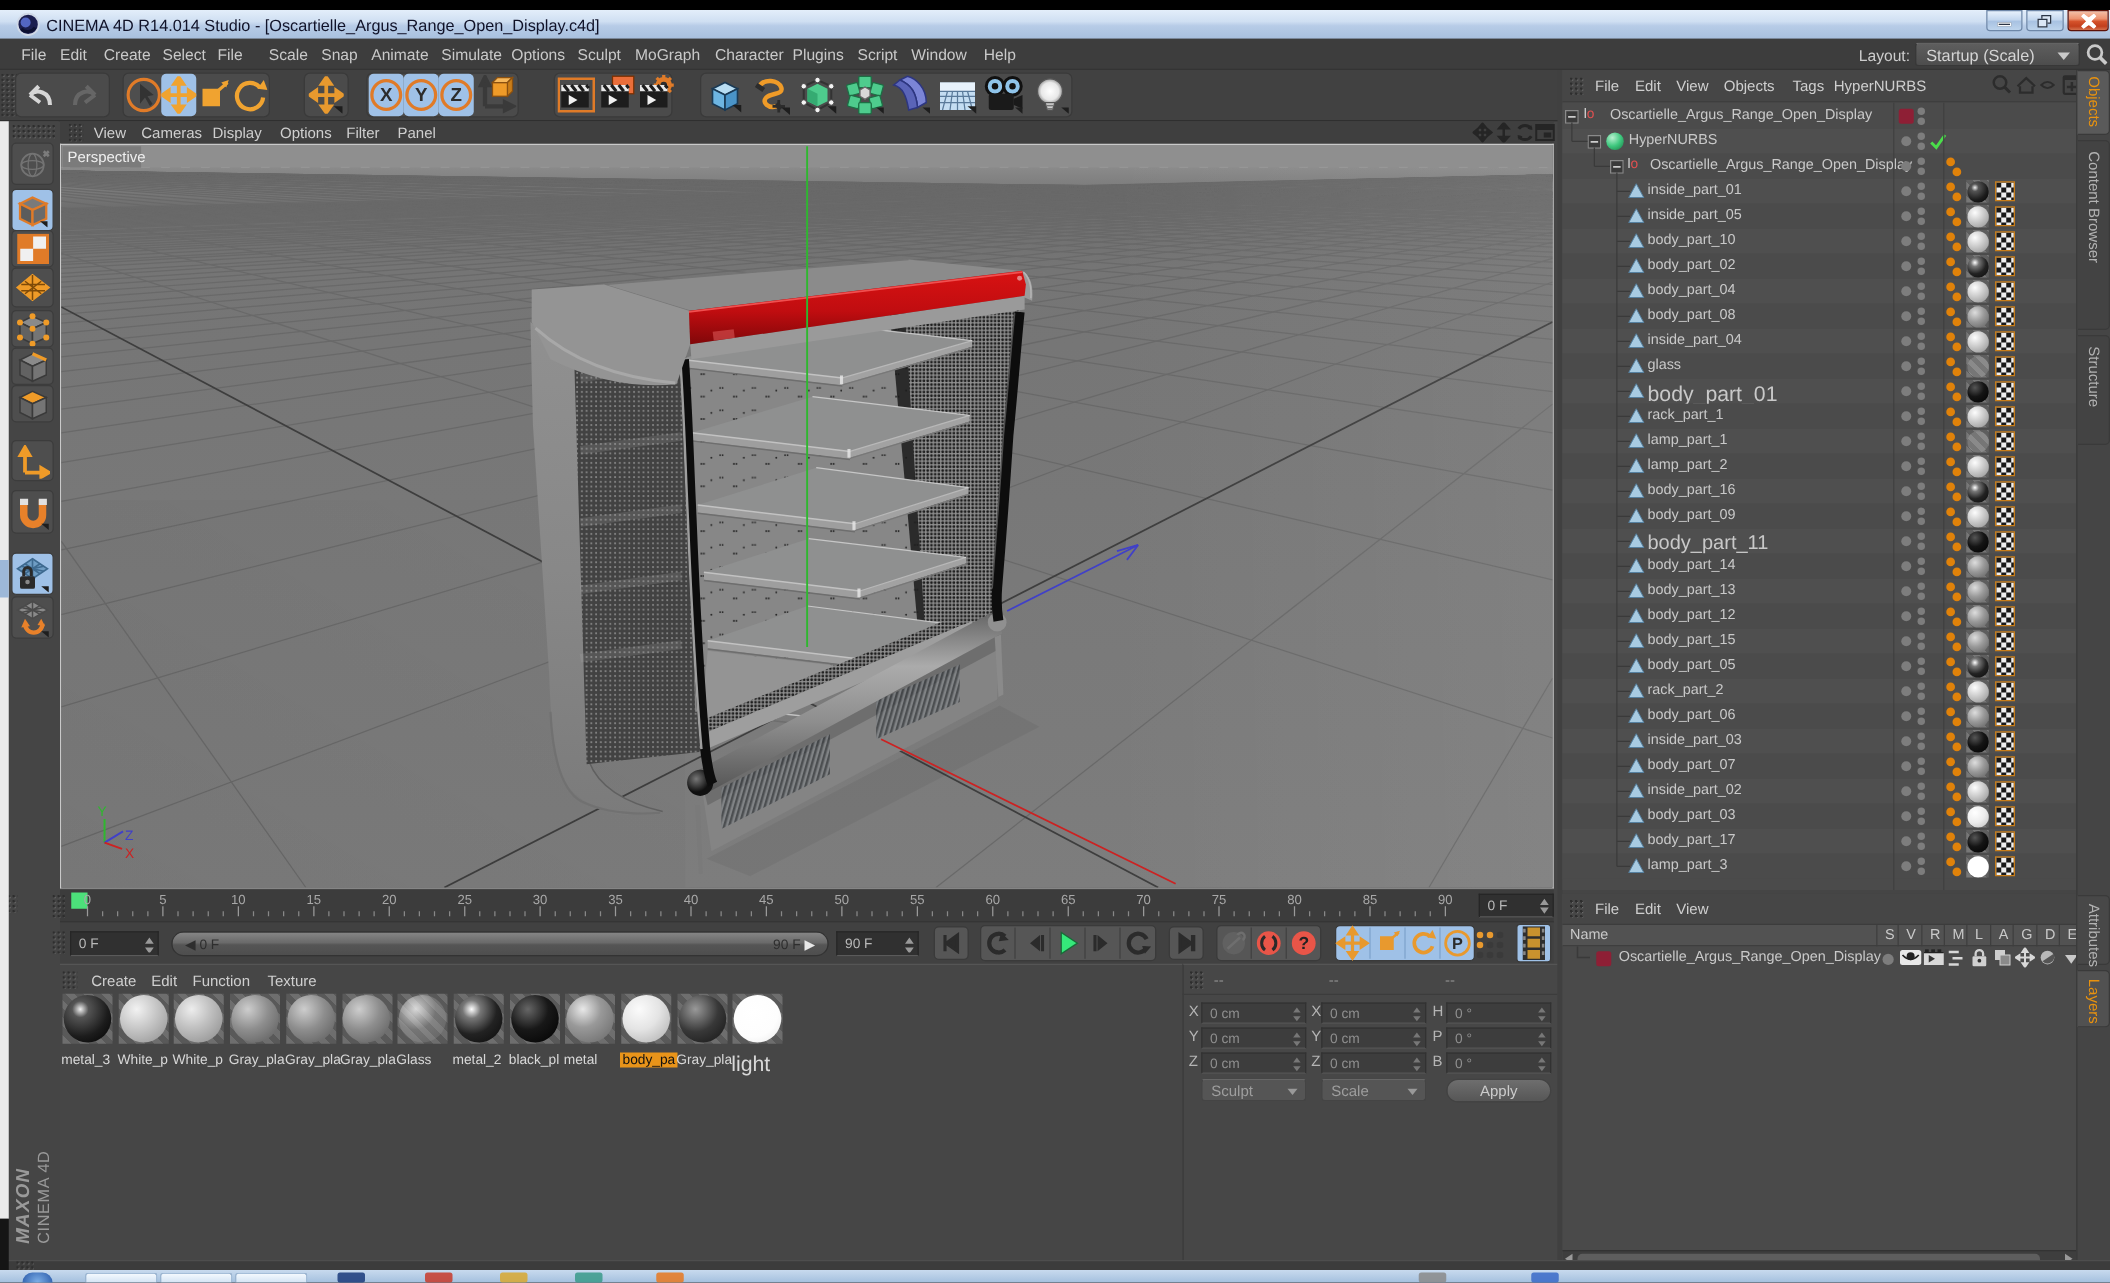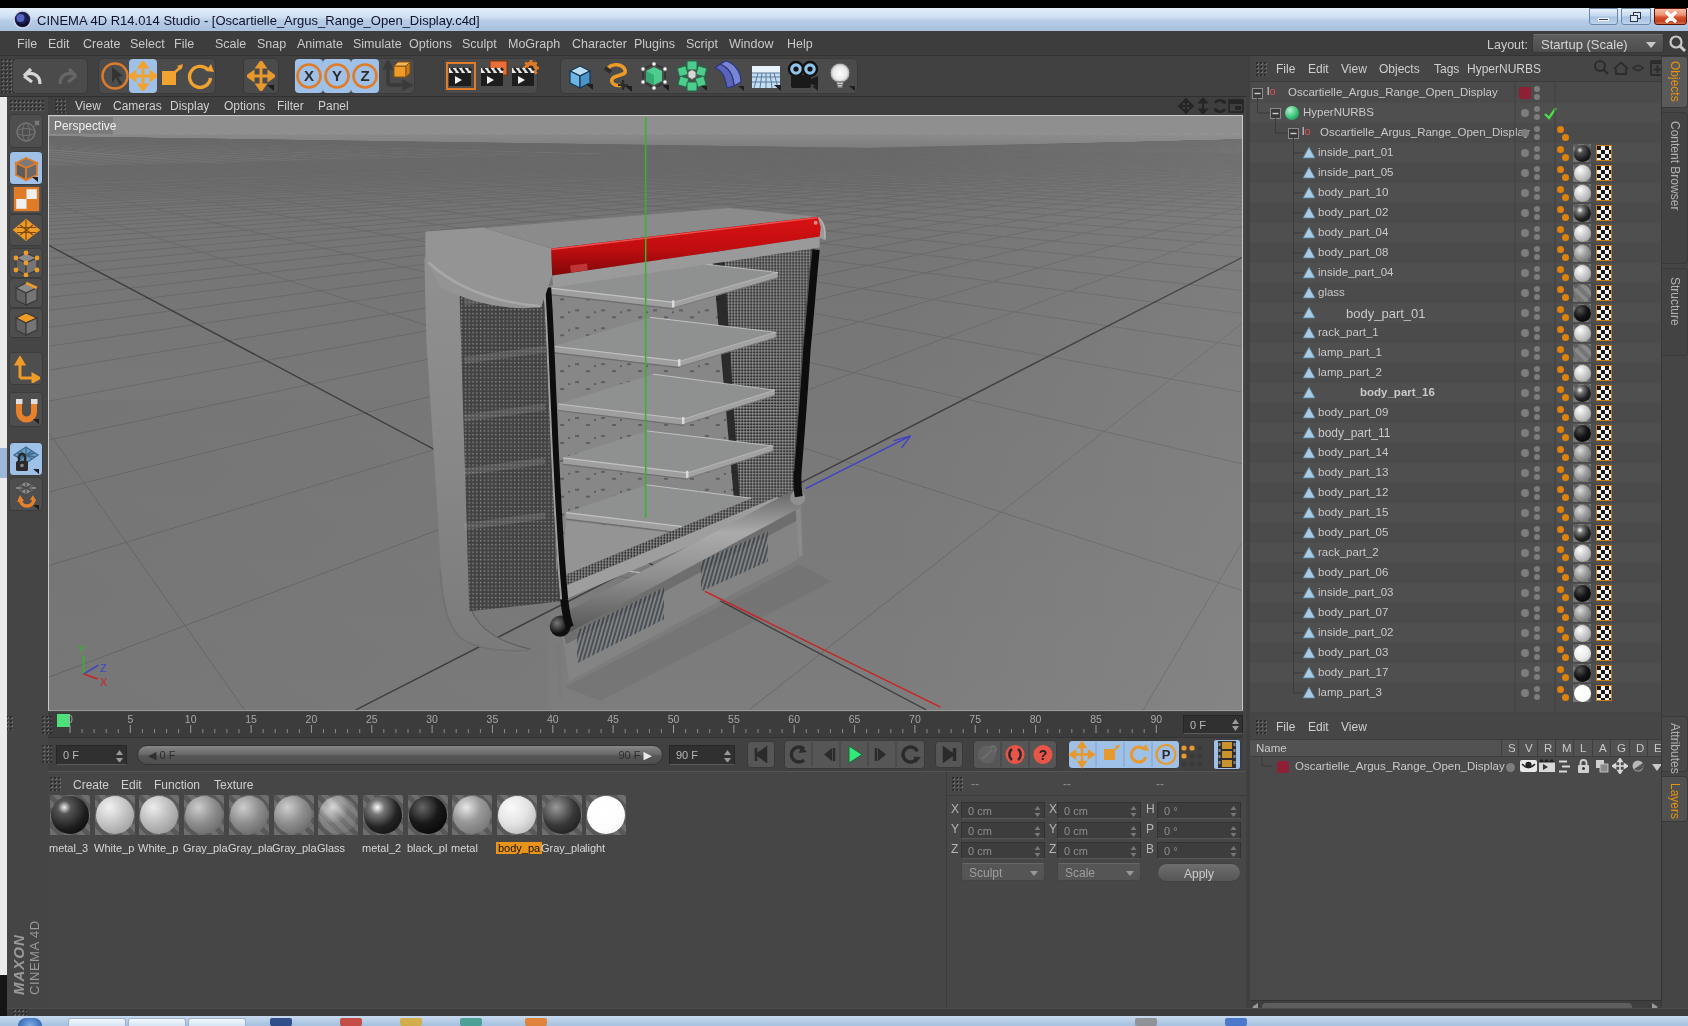--- a/index.html
+++ b/index.html
@@ -952,21 +952,21 @@
 <div class="abs" style="left:453px;top:796px;width:38px;height:38px;border-radius:50%;background:radial-gradient(circle at 35% 30%, #e8e8e8 0%, #999 40%, #666 100%);"></div>
 <div class="txt" style="left:451px;top:842px;font-size:11px;color:#d8d8d8;">metal</div>
 <div class="abs" style="left:497px;top:795px;width:40px;height:40px;background:repeating-linear-gradient(45deg, #6e6e6e 0 5px, #595959 5px 10px);"></div>
 <div class="abs" style="left:498px;top:796px;width:38px;height:38px;border-radius:50%;background:radial-gradient(circle at 35% 30%, #fbfbfb 0%, #e4e4e4 45%, #aaa 100%);"></div>
 <div class="txt" style="left:496px;top:842px;font-size:11px;color:#111;background:#e8941a;padding:0 2px;">body_pa</div>
 <div class="abs" style="left:542px;top:795px;width:40px;height:40px;background:repeating-linear-gradient(45deg, #6e6e6e 0 5px, #595959 5px 10px);"></div>
 <div class="abs" style="left:543px;top:796px;width:38px;height:38px;border-radius:50%;background:radial-gradient(circle at 35% 30%, #999 0%, #383838 50%, #141414 100%);"></div>
 <div class="txt" style="left:541px;top:842px;font-size:11px;color:#d8d8d8;">Gray_pla</div>
 <div class="abs" style="left:586px;top:795px;width:40px;height:40px;background:repeating-linear-gradient(45deg, #6e6e6e 0 5px, #595959 5px 10px);"></div>
 <div class="abs" style="left:587px;top:796px;width:38px;height:38px;border-radius:50%;background:radial-gradient(circle at 40% 35%, #ffffff 0%, #fdfdfd 60%, #e8e8e8 100%);"></div>
-<div class="txt" style="left:585px;top:842px;font-size:11px;color:#d8d8d8;text-align:center;">light</div>
+<div class="txt" style="left:585px;top:842px;font-size:17px;color:#d8d8d8;text-align:center;">light</div>
 <div class="abs" style="left:946px;top:771px;width:300px;height:237px;background:#474747;border-top:1px solid #555;border-left:1px solid #3a3a3a;"></div>
 <div class="handle" style="left:952px;top:777px;"></div>
 <div class="txt" style="left:971px;top:777px;font-size:12px;color:#8e8e8e;">--</div>
 <div class="txt" style="left:1063px;top:777px;font-size:12px;color:#8e8e8e;">--</div>
 <div class="txt" style="left:1156px;top:777px;font-size:12px;color:#8e8e8e;">--</div>
 <div class="abs" style="left:946px;top:795px;width:300px;height:1px;background:#3c3c3c;"></div>
 <div class="txt" style="left:951px;top:802px;font-size:12px;color:#b5b5b5;">X</div>
 <div class="spin" style="left:961px;top:802px;width:84px;height:17px;background:#3d3d3d;border-color:#323232;border-bottom-color:#575757;color:#8f8f8f;">
       <div class="v" style="top:2px;">0 cm</div>
       <svg class="spinarr" width="9" height="13">
@@ -1192,21 +1192,21 @@
       </svg>
 <div class="abs" style="left:1521px;top:289px;width:8px;height:8px;border-radius:50%;background:#7d7d7d;"></div>
 <div class="abs" style="left:1534px;top:286px;width:6px;height:6px;border-radius:50%;background:#7d7d7d;"></div>
 <div class="abs" style="left:1534px;top:294px;width:6px;height:6px;border-radius:50%;background:#7d7d7d;"></div>
 <div class="abs" style="left:1557px;top:286px;width:7px;height:7px;border-radius:50%;background:#e0820a;"></div>
 <div class="abs" style="left:1562px;top:294px;width:7px;height:7px;border-radius:50%;background:#e0820a;"></div>
 <div class="abs" style="left:1573px;top:284px;width:18px;height:18px;background:repeating-linear-gradient(45deg,#777 0 4px,#5e5e5e 4px 8px);"></div>
 <div class="abs" style="left:1573.5px;top:284.5px;width:17px;height:17px;border-radius:50%;background:repeating-linear-gradient(45deg, #8a8a8a 0 4px, #767676 4px 8px);"></div>
 <div class="abs" style="left:1596px;top:285px;width:16px;height:16px;border:1.5px solid #c87e1a;background:conic-gradient(#f0f0f0 0 90deg, #181818 90deg 180deg, #f0f0f0 180deg 270deg, #181818 270deg 360deg);background-size:8px 8px;"></div>
 <div class="abs row20" style="left:1250px;top:303px;width:411px;background:#4f4f4f;"></div>
-<div class="txt" style="left:1318px;top:306px;font-size:13px;color:#c9c9c9;margin-left:28px;">body_part_01</div>
+<div class="txt" style="left:1318px;top:306px;font-size:17px;color:#c9c9c9;">body_part_01</div>
 <svg class="abs" style="left:1302px;top:306px" width="14" height="14">
         <path d="M7,1 L13,12 L1,12 Z" fill="#a8cbe2" stroke="#5580a0" stroke-width="0.8"></path>
       </svg>
 <div class="abs" style="left:1521px;top:309px;width:8px;height:8px;border-radius:50%;background:#7d7d7d;"></div>
 <div class="abs" style="left:1534px;top:306px;width:6px;height:6px;border-radius:50%;background:#7d7d7d;"></div>
 <div class="abs" style="left:1534px;top:314px;width:6px;height:6px;border-radius:50%;background:#7d7d7d;"></div>
 <div class="abs" style="left:1557px;top:306px;width:7px;height:7px;border-radius:50%;background:#e0820a;"></div>
 <div class="abs" style="left:1562px;top:314px;width:7px;height:7px;border-radius:50%;background:#e0820a;"></div>
 <div class="abs" style="left:1573px;top:304px;width:18px;height:18px;background:repeating-linear-gradient(45deg,#777 0 4px,#5e5e5e 4px 8px);"></div>
 <div class="abs" style="left:1573.5px;top:304.5px;width:17px;height:17px;border-radius:50%;background:radial-gradient(circle at 35% 30%, #555 0%, #141414 45%, #000 100%);"></div>
@@ -1244,21 +1244,21 @@
       </svg>
 <div class="abs" style="left:1521px;top:369px;width:8px;height:8px;border-radius:50%;background:#7d7d7d;"></div>
 <div class="abs" style="left:1534px;top:366px;width:6px;height:6px;border-radius:50%;background:#7d7d7d;"></div>
 <div class="abs" style="left:1534px;top:374px;width:6px;height:6px;border-radius:50%;background:#7d7d7d;"></div>
 <div class="abs" style="left:1557px;top:366px;width:7px;height:7px;border-radius:50%;background:#e0820a;"></div>
 <div class="abs" style="left:1562px;top:374px;width:7px;height:7px;border-radius:50%;background:#e0820a;"></div>
 <div class="abs" style="left:1573px;top:364px;width:18px;height:18px;background:repeating-linear-gradient(45deg,#777 0 4px,#5e5e5e 4px 8px);"></div>
 <div class="abs" style="left:1573.5px;top:364.5px;width:17px;height:17px;border-radius:50%;background:radial-gradient(circle at 35% 30%, #fdfdfd 0%, #d0d0d0 40%, #8e8e8e 100%);"></div>
 <div class="abs" style="left:1596px;top:365px;width:16px;height:16px;border:1.5px solid #c87e1a;background:conic-gradient(#f0f0f0 0 90deg, #181818 90deg 180deg, #f0f0f0 180deg 270deg, #181818 270deg 360deg);background-size:8px 8px;"></div>
 <div class="abs row20" style="left:1250px;top:383px;width:411px;background:#4f4f4f;"></div>
-<div class="txt" style="left:1360px;top:386px;font-size:11.5px;color:#c9c9c9;font-weight:bold;">body_part_16</div>
+<div class="txt" style="left:1318px;top:386px;font-size:11.5px;color:#c9c9c9;">body_part_16</div>
 <svg class="abs" style="left:1302px;top:386px" width="14" height="14">
         <path d="M7,1 L13,12 L1,12 Z" fill="#a8cbe2" stroke="#5580a0" stroke-width="0.8"></path>
       </svg>
 <div class="abs" style="left:1521px;top:389px;width:8px;height:8px;border-radius:50%;background:#7d7d7d;"></div>
 <div class="abs" style="left:1534px;top:386px;width:6px;height:6px;border-radius:50%;background:#7d7d7d;"></div>
 <div class="abs" style="left:1534px;top:394px;width:6px;height:6px;border-radius:50%;background:#7d7d7d;"></div>
 <div class="abs" style="left:1557px;top:386px;width:7px;height:7px;border-radius:50%;background:#e0820a;"></div>
 <div class="abs" style="left:1562px;top:394px;width:7px;height:7px;border-radius:50%;background:#e0820a;"></div>
 <div class="abs" style="left:1573px;top:384px;width:18px;height:18px;background:repeating-linear-gradient(45deg,#777 0 4px,#5e5e5e 4px 8px);"></div>
 <div class="abs" style="left:1573.5px;top:384.5px;width:17px;height:17px;border-radius:50%;background:radial-gradient(circle at 35% 30%, #fff 0%, #777 20%, #222 55%, #0a0a0a 100%);"></div>
@@ -1270,21 +1270,21 @@
       </svg>
 <div class="abs" style="left:1521px;top:409px;width:8px;height:8px;border-radius:50%;background:#7d7d7d;"></div>
 <div class="abs" style="left:1534px;top:406px;width:6px;height:6px;border-radius:50%;background:#7d7d7d;"></div>
 <div class="abs" style="left:1534px;top:414px;width:6px;height:6px;border-radius:50%;background:#7d7d7d;"></div>
 <div class="abs" style="left:1557px;top:406px;width:7px;height:7px;border-radius:50%;background:#e0820a;"></div>
 <div class="abs" style="left:1562px;top:414px;width:7px;height:7px;border-radius:50%;background:#e0820a;"></div>
 <div class="abs" style="left:1573px;top:404px;width:18px;height:18px;background:repeating-linear-gradient(45deg,#777 0 4px,#5e5e5e 4px 8px);"></div>
 <div class="abs" style="left:1573.5px;top:404.5px;width:17px;height:17px;border-radius:50%;background:radial-gradient(circle at 35% 30%, #fdfdfd 0%, #d0d0d0 40%, #8e8e8e 100%);"></div>
 <div class="abs" style="left:1596px;top:405px;width:16px;height:16px;border:1.5px solid #c87e1a;background:conic-gradient(#f0f0f0 0 90deg, #181818 90deg 180deg, #f0f0f0 180deg 270deg, #181818 270deg 360deg);background-size:8px 8px;"></div>
 <div class="abs row20" style="left:1250px;top:423px;width:411px;background:#4f4f4f;"></div>
-<div class="txt" style="left:1318px;top:426px;font-size:12px;color:#c9c9c9;">body_part_11</div>
+<div class="txt" style="left:1318px;top:426px;font-size:16px;color:#c9c9c9;">body_part_11</div>
 <svg class="abs" style="left:1302px;top:426px" width="14" height="14">
         <path d="M7,1 L13,12 L1,12 Z" fill="#a8cbe2" stroke="#5580a0" stroke-width="0.8"></path>
       </svg>
 <div class="abs" style="left:1521px;top:429px;width:8px;height:8px;border-radius:50%;background:#7d7d7d;"></div>
 <div class="abs" style="left:1534px;top:426px;width:6px;height:6px;border-radius:50%;background:#7d7d7d;"></div>
 <div class="abs" style="left:1534px;top:434px;width:6px;height:6px;border-radius:50%;background:#7d7d7d;"></div>
 <div class="abs" style="left:1557px;top:426px;width:7px;height:7px;border-radius:50%;background:#e0820a;"></div>
 <div class="abs" style="left:1562px;top:434px;width:7px;height:7px;border-radius:50%;background:#e0820a;"></div>
 <div class="abs" style="left:1573px;top:424px;width:18px;height:18px;background:repeating-linear-gradient(45deg,#777 0 4px,#5e5e5e 4px 8px);"></div>
 <div class="abs" style="left:1573.5px;top:424.5px;width:17px;height:17px;border-radius:50%;background:radial-gradient(circle at 35% 30%, #555 0%, #141414 45%, #000 100%);"></div>

